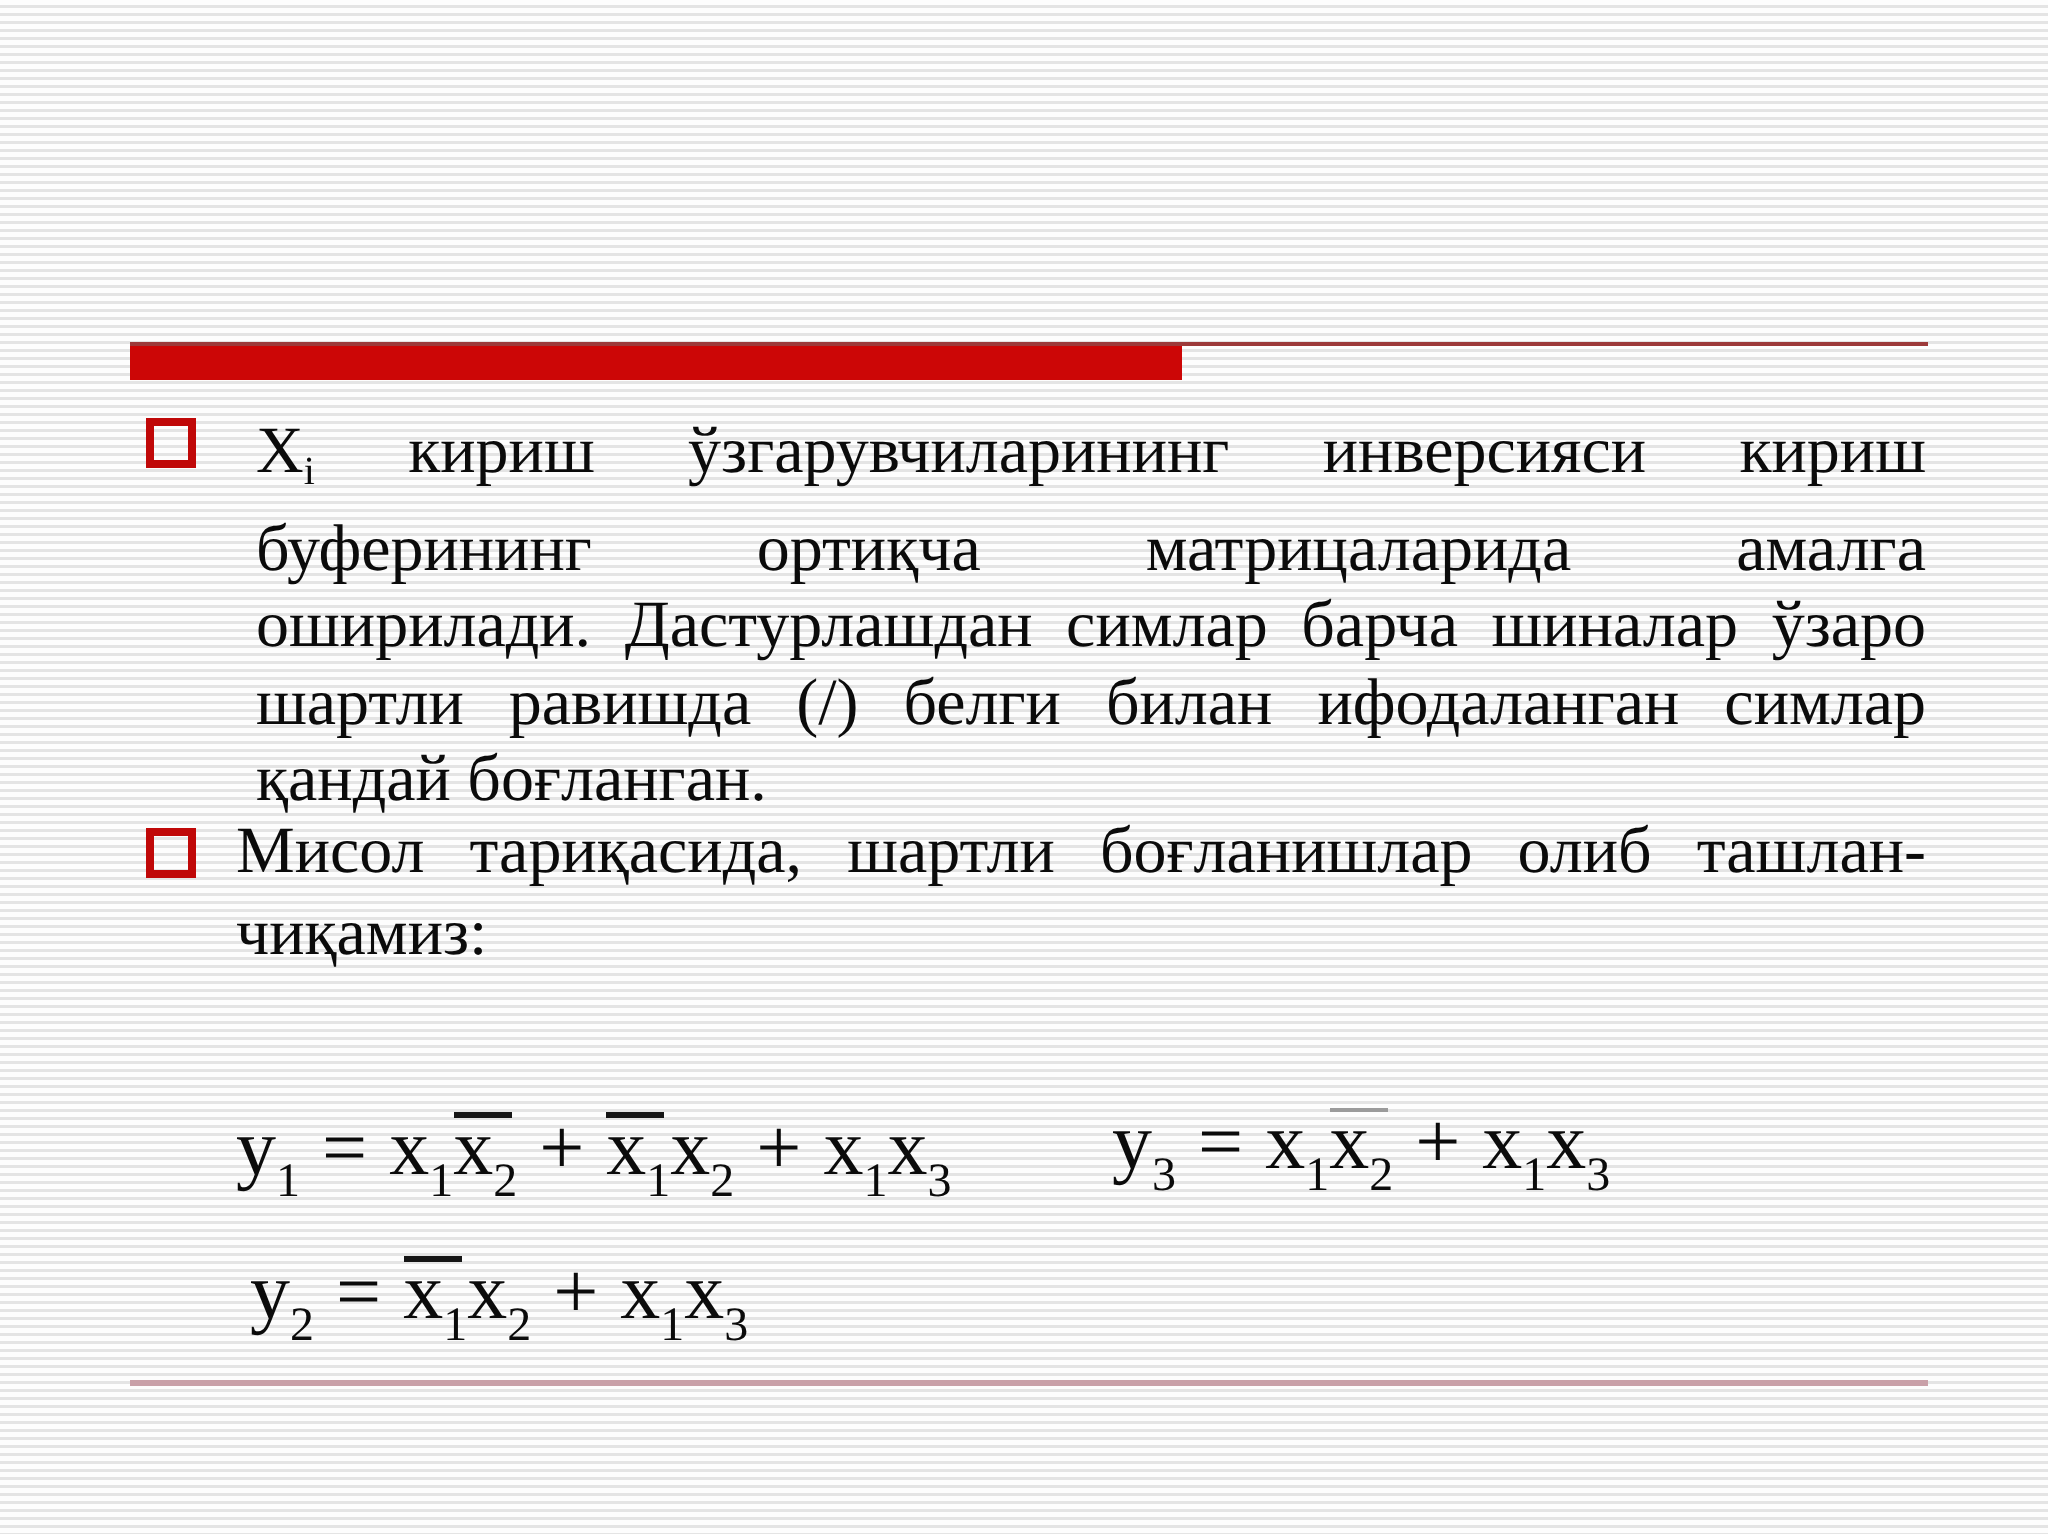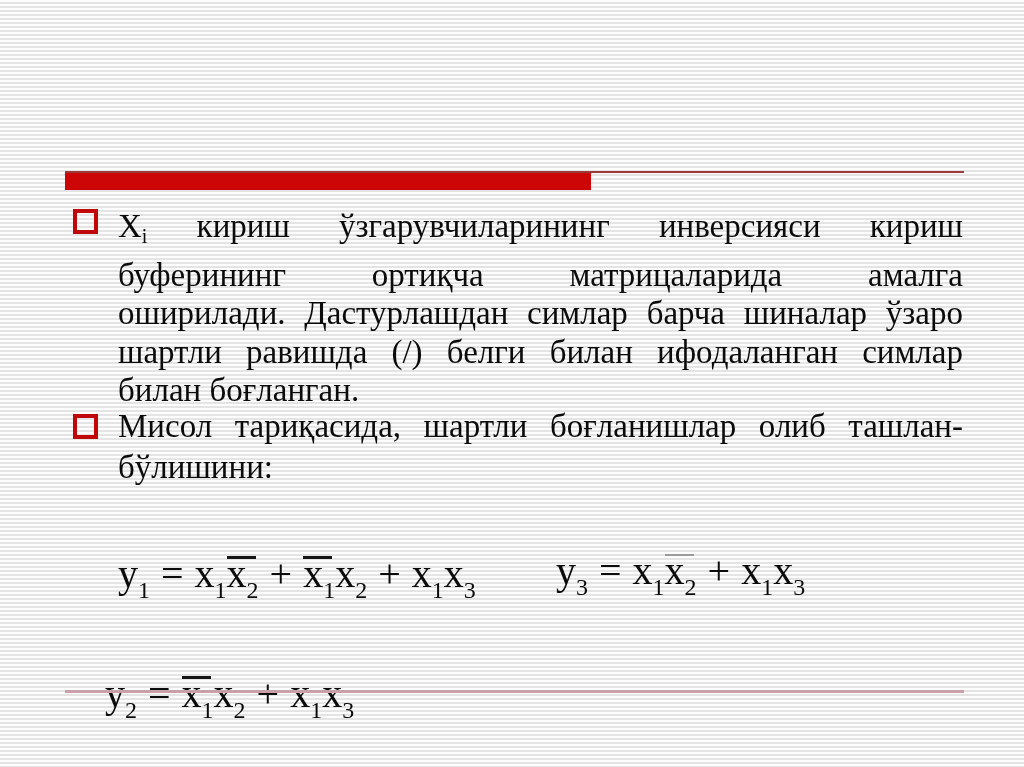--- a/index.html
+++ b/index.html
@@ -17,30 +17,30 @@
 
   .bullet-marker {
     position:absolute; width:25px; height:25px; box-sizing:border-box;
     border:4px solid var(--accent2,#c00808); background:transparent;
   }
   #bullet1-marker { left:73px; top:209px; }
   #bullet2-marker { left:73px; top:414px; }
 
   .para { position:absolute; left:118px; width:845px; font-size:33px; }
   #para1 { top:207px; }
-  #para1 .pline { line-height:38.5px; }
+  #para1 .pline { line-height:38.5px;margin-left:10px; }
   #para2 { top:406px; }
   #para2 .pline { line-height:41px; }
   .pline.just { text-align:justify; text-align-last:justify; }
   .sub-i { font-size:20px; vertical-align:-6px; }
 
   .formula { position:absolute; font-size:40px; line-height:46px; white-space:nowrap; }
   #formula-0 { left:118px; top:551px; }
   #formula-1 { left:556px; top:548px; }
-  #formula-2 { left:105px; top:623px;margin-top:48px; }
+  #formula-2 { left:125px; top:623px; }
   .f-op  { margin:0 11px; }
   .f-sub { font-size:24px; vertical-align:-11px; }
   .f-ov  { position:relative; display:inline-block; }
   .f-ov::after {
     content:""; position:absolute; left:0; right:-9px; top:5px; height:3px;
     background:#161616;
   }
   .f-ov.light::after { background:#9b9b9b; height:2px; top:6px; }
 </style>
 </head>
@@ -49,27 +49,27 @@
 <div class="slide">
   <div class="rule-thin"></div>
   <div class="rule-bar"></div>
 
   <div class="bullet-marker" id="bullet1-marker"></div>
   <div class="para" id="para1">
       <div class="pline just"><span>X</span><span class="sub-i">i</span> кириш ўзгарувчиларининг инверсияси кириш</div>
       <div class="pline just">буферининг ортиқча матрицаларида амалга</div>
       <div class="pline just">оширилади. Дастурлашдан симлар барча шиналар ўзаро</div>
       <div class="pline just">шартли равишда (/) белги билан ифодаланган симлар</div>
-      <div class="pline">билан боғланган.</div>
+      <div class="pline">қандай боғланган.</div>
     </div>
 
   <div class="bullet-marker" id="bullet2-marker"></div>
   <div class="para" id="para2">
       <div class="pline just">Мисол тариқасида, шартли боғланишлар олиб ташлан-</div>
-      <div class="pline">бўлишини:</div>
+      <div class="pline">чиқамиз:</div>
     </div>
 
   <div class="formula" id="formula-0"><span><span>y</span><span class="f-sub">1</span></span><span class="f-op">=</span><span><span>x</span><span class="f-sub">1</span></span><span><span class="f-ov">x</span><span class="f-sub">2</span></span><span class="f-op">+</span><span><span class="f-ov">x</span><span class="f-sub">1</span></span><span><span>x</span><span class="f-sub">2</span></span><span class="f-op">+</span><span><span>x</span><span class="f-sub">1</span></span><span><span>x</span><span class="f-sub">3</span></span></div>
   <div class="formula" id="formula-1"><span><span>y</span><span class="f-sub">3</span></span><span class="f-op">=</span><span><span>x</span><span class="f-sub">1</span></span><span><span class="f-ov light">x</span><span class="f-sub">2</span></span><span class="f-op">+</span><span><span>x</span><span class="f-sub">1</span></span><span><span>x</span><span class="f-sub">3</span></span></div>
   <div class="formula" id="formula-2"><span><span>y</span><span class="f-sub">2</span></span><span class="f-op">=</span><span><span class="f-ov">x</span><span class="f-sub">1</span></span><span><span>x</span><span class="f-sub">2</span></span><span class="f-op">+</span><span><span>x</span><span class="f-sub">1</span></span><span><span>x</span><span class="f-sub">3</span></span></div>
 
   <div class="footer-rule"></div>
 </div>
 
 </body></html>

